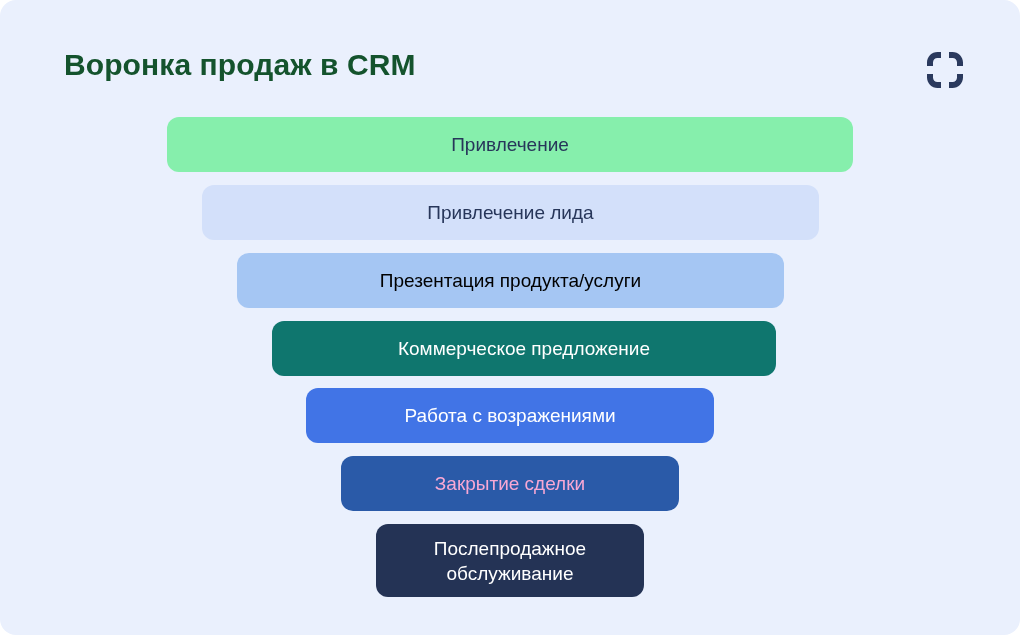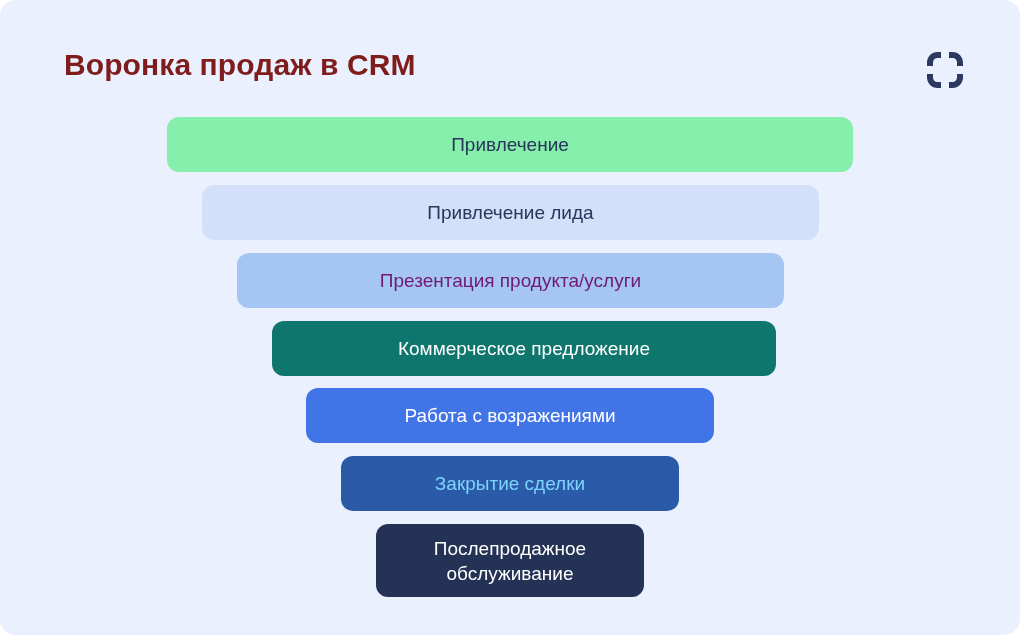--- a/index.html
+++ b/index.html
@@ -21,21 +21,21 @@
     border-radius: 16px;
     overflow: hidden;
     box-sizing: border-box;
   }
   #page-title {
     position: absolute;
     left: 64px;
     top: 48px;
     font-size: 30px;
     font-weight: bold;
-    color: #7f1d1d;
+    color: #14532d;
     letter-spacing: 0.1px;
     white-space: nowrap;
   }
   #brand-mark {
     position: absolute;
     left: 921px;
     top: 46px;
     width: 48px;
     height: 48px;
   }
@@ -81,30 +81,30 @@
   </div>
 
   <div id="funnel">
       <div class="funnel-stage" style="left: 167px; top: 0px; width: 686px; height: 55px; background: #86efac;">
         <div class="funnel-stage-label" style="color: rgb(39, 54, 90);">Привлечение</div>
       </div>
       <div class="funnel-stage" style="left: 202px; top: 68px; width: 617px; height: 55px; background: rgb(211, 224, 250);">
         <div class="funnel-stage-label" style="color: rgb(39, 54, 90);">Привлечение лида</div>
       </div>
       <div class="funnel-stage" style="left: 237px; top: 136px; width: 547px; height: 55px; background: rgb(165, 198, 243);">
-        <div class="funnel-stage-label" style="color: #701a75;">Презентация продукта/услуги</div>
+        <div class="funnel-stage-label" style="color: #000000;">Презентация продукта/услуги</div>
       </div>
       <div class="funnel-stage" style="left: 272px; top: 204px; width: 504px; height: 55px; background: #0f766e;">
         <div class="funnel-stage-label" style="color: rgb(255, 255, 255);">Коммерческое предложение</div>
       </div>
       <div class="funnel-stage" style="left: 306px; top: 271px; width: 408px; height: 55px; background: rgb(65, 116, 230);">
         <div class="funnel-stage-label" style="color: #ffffff;">Работа с возражениями</div>
       </div>
       <div class="funnel-stage" style="left: 341px; top: 339px; width: 338px; height: 55px; background: rgb(42, 90, 168);">
-        <div class="funnel-stage-label" style="color: #7dd3fc;">Закрытие сделки</div>
+        <div class="funnel-stage-label" style="color: #f9a8d4;">Закрытие сделки</div>
       </div>
       <div class="funnel-stage" style="left: 376px; top: 407px; width: 268px; height: 73px; background: rgb(36, 51, 85);">
         <div class="funnel-stage-label" style="color: #ffffff;">Послепродажное
 обслуживание</div>
       </div>
     </div>
 
 </div>
 
 </body></html>

